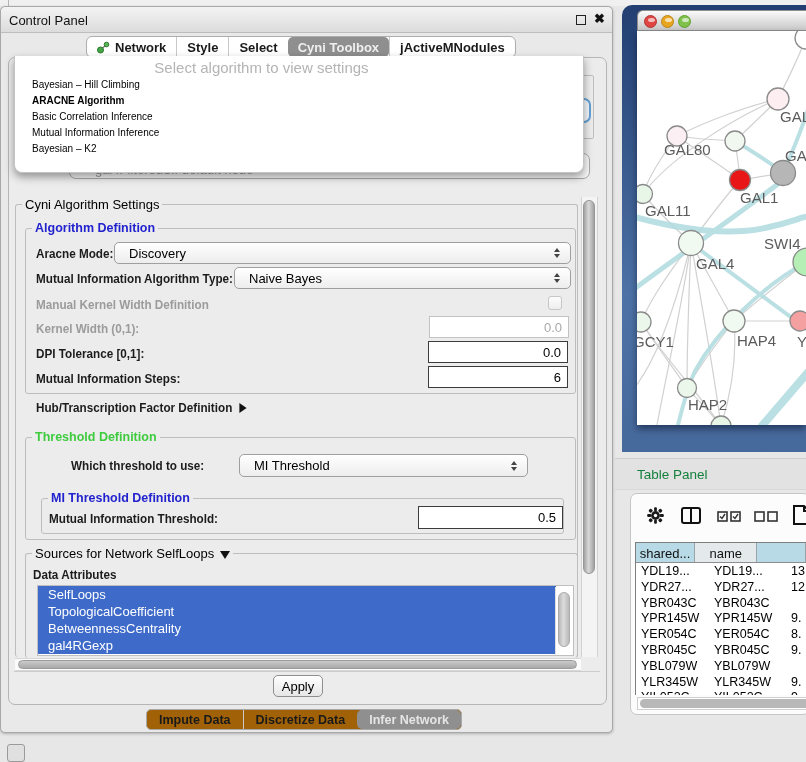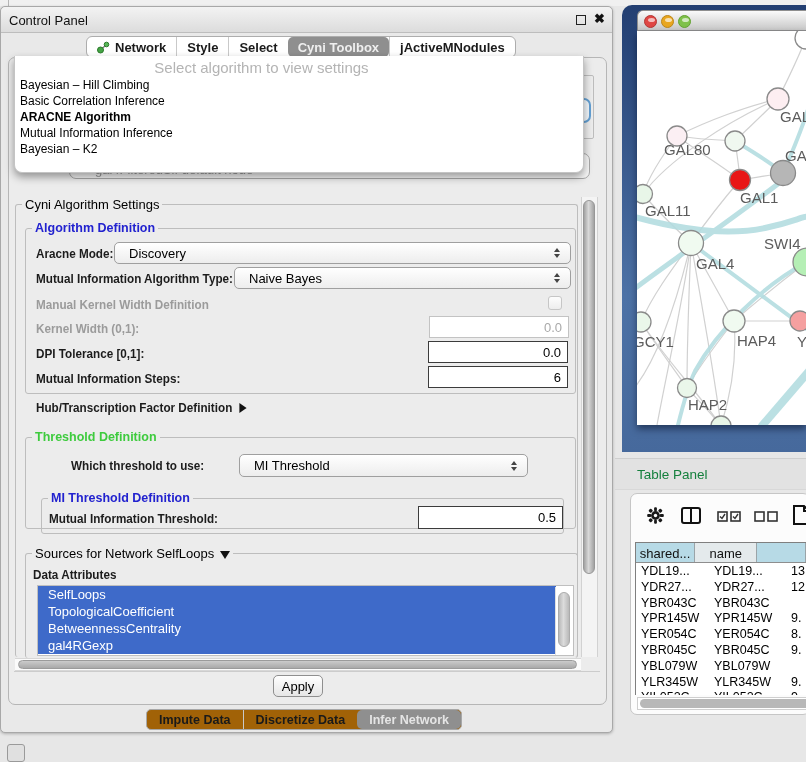--- a/index.html
+++ b/index.html
@@ -28,21 +28,21 @@
   #net-tab-icon { width:13px; height:13px; margin-right:5px; }
 
   
   .frag-box1 { left:200px; top:68px; width:393px; height:64px; border:1px solid #bdbdbd; border-radius:2px; }
   .frag-blue { left:420px; top:91px; width:170px; height:25px; border:2px solid #639fd2; border-radius:7px; background:#f2f7fb; }
   .frag-combo { left:68px; top:146px; width:521px; height:26px; border:1px solid #a8a8a8; border-radius:7px; background:#f7f7f7; font-size:13px; color:#9a9a9a; padding:8px 0 0 25px; overflow:hidden; }
 
   
   #popup { left:13px; top:49px; width:570px; height:117px; background:#fff; border:1px solid #c4c4c4; border-top:none; border-radius:0 0 8px 8px; box-shadow:0 4px 9px rgba(0,0,0,.38); z-index:10; }
   #popup-placeholder { text-align:center; padding:3px 75px 1px 0; font-size:15px; color:#b4b4b4; }
-  .pop-item { font-size:12px; color:#000; line-height:16px; padding-left:5px; white-space:nowrap; }
+  .pop-item { font-size:10px; color:#000; line-height:16px; padding-left:17px; white-space:nowrap; }
   .pop-item.sel { font-weight:bold; }
 
   
   .gbox { border:1px solid #bdbdbd; border-radius:3px; }
   .gtitle { position:absolute; top:-8px; left:6px; padding:0 3px; background:#ececec; font-size:13px; white-space:nowrap; }
   .gtitle.blue { color:#2222cf; font-weight:bold; font-size:12.5px; }
   .gtitle.green { color:#3ecb3e; font-weight:bold; font-size:12.5px; }
 
   .lbl { position:absolute; font-size:13px; font-weight:bold; color:#1c1c1c; white-space:nowrap; transform:scaleX(0.9); transform-origin:left center; }
   .lbl.dis { color:#9b9b9b; }
@@ -154,22 +154,22 @@
       </div>
     <div class="ttab sep">
         <span>jActiveMNodules</span>
       </div>
   </div>
 
   <div id="popup" class="abs">
     <div id="popup-placeholder">Select algorithm to view settings</div>
     <div id="popup-list">
         <div class="pop-item">Bayesian – Hill Climbing</div>
+        <div class="pop-item sel">ARACNE Algorithm</div>
         <div class="pop-item">Basic Correlation Inference</div>
-        <div class="pop-item sel">ARACNE Algorithm</div>
         <div class="pop-item">Mutual Information Inference</div>
         <div class="pop-item">Bayesian – K2</div>
       </div>
   </div>
 
   <div class="abs gbox" style="left:14px;top:197px;width:563px;height:453px;border-bottom:none;">
     <span class="gtitle">Cyni Algorithm Settings</span>
   </div>
 
   <div class="abs gbox" style="left:24px;top:221px;width:551px;height:166px;">
@@ -189,21 +189,21 @@
   <div class="checkbox" style="left:547px;top:289px;"></div>
   <span class="lbl dis" style="left:35px;top:314px;">Kernel Width (0,1):</span>
   <div class="field dis" style="left:428px;top:309px;width:140px;height:22px;">0.0</div>
   <span class="lbl" style="left:35px;top:339px;">DPI Tolerance [0,1]:</span>
   <div class="field dark" style="left:427px;top:334px;width:140px;height:22px;">0.0</div>
   <span class="lbl" style="left:35px;top:364px;">Mutual Information Steps:</span>
   <div class="field dark" style="left:427px;top:359px;width:140px;height:22px;">6</div>
 
   <span class="lbl" style="left:35px;top:393px;"><span>Hub/Transcription Factor Definition</span><span class="tri-right"></span></span>
 
-  <div class="abs gbox" style="left:24px;top:430px;width:551px;height:92px;text-align:right;">
+  <div class="abs gbox" style="left:24px;top:430px;width:551px;height:103px;text-align:right;">
     <span class="gtitle green">Threshold Definition</span>
   </div>
   <span class="lbl" style="left:70px;top:451px;">Which threshold to use:</span>
   <div class="combo" style="left:238px;top:447px;width:289px;height:23px;">
     <span class="cv">MI Threshold</span>
       <span class="spin"></span>
   </div>
   <div class="abs gbox" style="left:40px;top:491px;width:523px;height:36px;">
     <span class="gtitle blue">MI Threshold Definition</span>
   </div>

